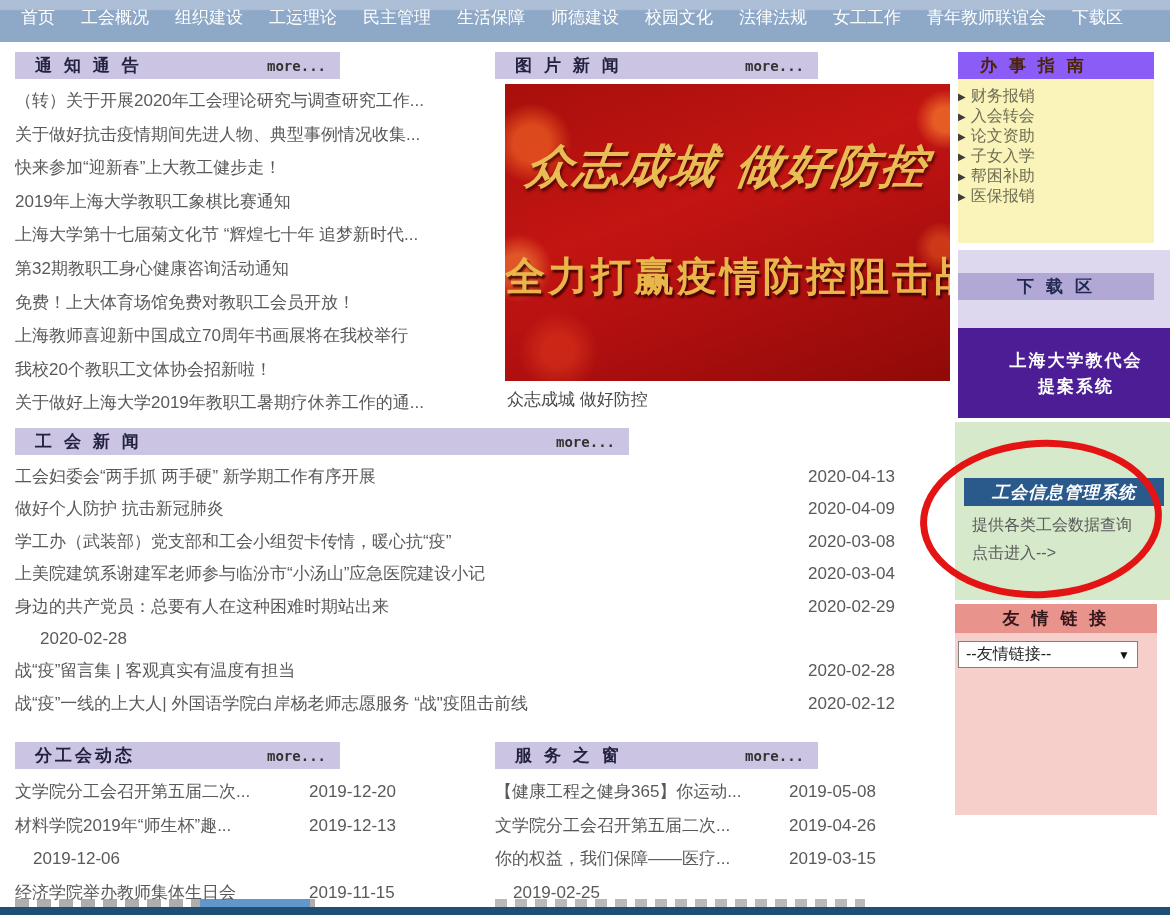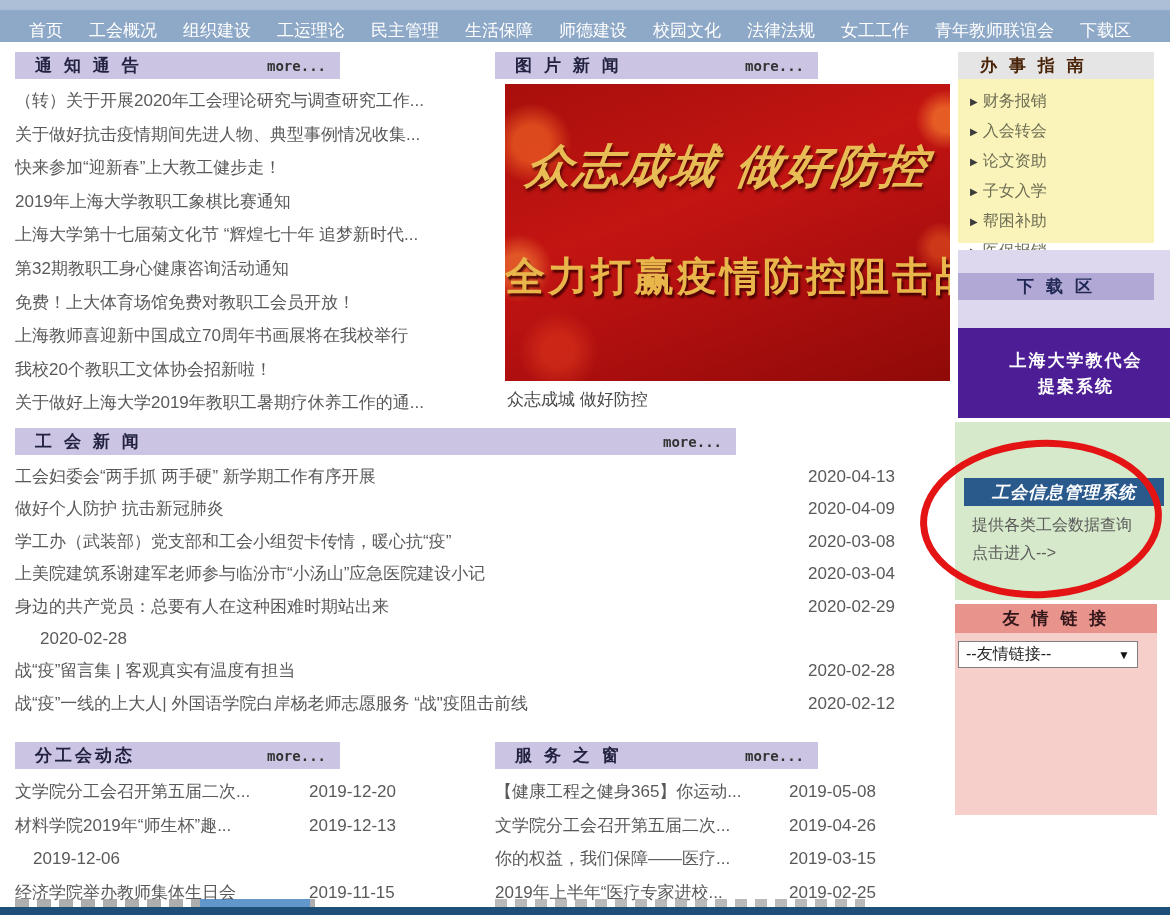--- a/index.html
+++ b/index.html
@@ -6,21 +6,21 @@
   body{
     width:1170px;height:915px;position:relative;overflow:hidden;
     background:#ffffff;
     font-family:"Liberation Sans","DejaVu Sans",sans-serif;
     -webkit-font-smoothing:antialiased;
   }
   
   .nav{
     position:absolute;left:0;top:0;width:1170px;height:42px;
     background:linear-gradient(#acbfd6 0%,#acbfd6 22%,#8ea8c7 26%,#8ea8c7 100%);
-    display:flex;align-items:flex-end;padding-left:16px;box-sizing:border-box;
+    display:flex;align-items:flex-start;padding-left:8px;box-sizing:border-box;
   }
   .nav-item{color:#ffffff;font-size:17px;padding:0 13px;white-space:nowrap;cursor:pointer;margin-top:6px;}
   
   .sec-header{
     position:absolute;height:27px;background:#cbc5e3;
     display:flex;align-items:center;justify-content:space-between;
     box-sizing:border-box;padding:0 14px 0 20px;
   }
   .sec-title{
     font-family:"DejaVu Serif","Liberation Serif",serif;
@@ -64,23 +64,23 @@
     white-space:nowrap;letter-spacing:2px;
   }
   .banner-l2{
     position:absolute;left:0;right:0;top:165px;text-align:center;
     font-weight:bold;font-size:40px;color:#e9b64b;letter-spacing:3px;
     text-shadow:2px 3px 2px rgba(60,0,0,.85);white-space:nowrap;
   }
   .caption{position:absolute;left:507px;top:388px;font-size:17px;color:#4a4a4a;}
   
   .guide-box{position:absolute;left:958px;top:52px;width:196px;height:191px;background:#faf3ba;box-sizing:border-box;}
-  .guide-header{height:27px;background:#e5e5e5;display:flex;align-items:center;padding-left:22px;}
+  .guide-header{height:27px;background:#8b5cf6;display:flex;align-items:center;padding-left:22px;}
   .guide-header .sec-title{color:#4a2408;}
-  .guide-item{font-size:16px;color:#6e6e54;line-height:29px;padding-left:12px;cursor:pointer;white-space:nowrap;}
+  .guide-item{font-size:16px;color:#6e6e54;line-height:19px;cursor:pointer;white-space:nowrap;}
   .guide-item .arrow{color:#3c3c3c;font-size:10px;margin-right:5px;vertical-align:1px;}
   .download-box{position:absolute;left:958px;top:250px;width:212px;height:78px;background:#ded8ef;}
   .download-header{margin-top:23px;width:196px;height:27px;background:#b2a8d5;display:flex;align-items:center;justify-content:center;}
   .download-header .sec-title{color:#1f2752;}
   .proposal-box{
     position:absolute;left:958px;top:328px;width:236px;height:90px;background:#4c1d95;
     display:flex;flex-direction:column;align-items:center;justify-content:center;cursor:pointer;
   }
   .proposal-box div{color:#ffffff;font-weight:bold;font-size:17px;line-height:26px;letter-spacing:2px;
     font-family:"DejaVu Serif","Liberation Serif",serif;}
@@ -158,21 +158,21 @@
 <div class="sec-header" style="left:495px;top:52px;width:323px;">
   <span class="sec-title">图 片 新 闻</span>
   <span class="sec-more">more...</span>
 </div>
 <div class="banner">
   <div class="banner-l1">众志成城 做好防控</div>
   <div class="banner-l2">全力打赢疫情防控阻击战</div>
 </div>
 <div class="caption">众志成城 做好防控</div>
 
-<div class="sec-header" style="left:15px;top:428px;width:721px;">
+<div class="sec-header" style="left:15px;top:428px;width:614px;">
   <span class="sec-title">工 会 新 闻</span>
   <span class="sec-more">more...</span>
 </div>
 <div class="news-list" style="left:15px;top:461px;width:880px;">
   <div class="news-row">
     <span class="t">工会妇委会“两手抓 两手硬” 新学期工作有序开展</span>
     <span class="d">2020-04-13</span>
   </div>
   <div class="news-row">
     <span class="t">做好个人防护 抗击新冠肺炎</span>
@@ -236,21 +236,20 @@
   </div>
   <div class="news-row">
     <span class="t">文学院分工会召开第五届二次...</span>
     <span class="d">2019-04-26</span>
   </div>
   <div class="news-row">
     <span class="t">你的权益，我们保障——医疗...</span>
     <span class="d">2019-03-15</span>
   </div>
   <div class="news-row">
-    <span class="t">2019年上半年“医疗专家进校...</span>
     <span class="d">2019-02-25</span>
   </div>
 </div>
 
 <div class="guide-box">
   <div class="guide-header">
     <span class="sec-title">办 事 指 南</span>
   </div>
   <div style="padding-top:7px;">
     <div class="guide-item"><span class="arrow">▶</span><span>财务报销</span></div>

